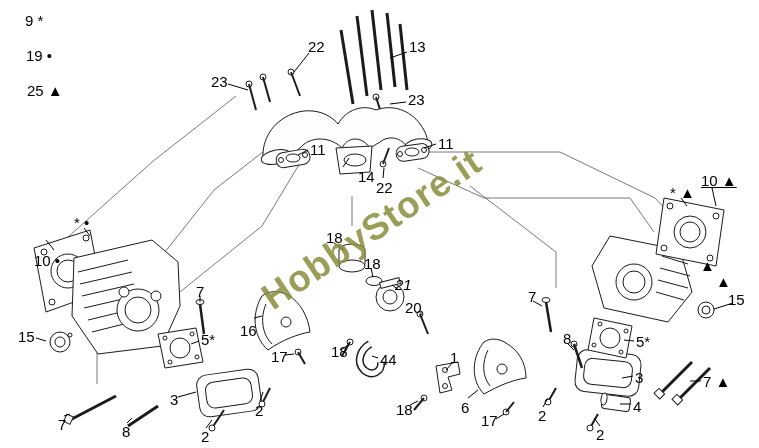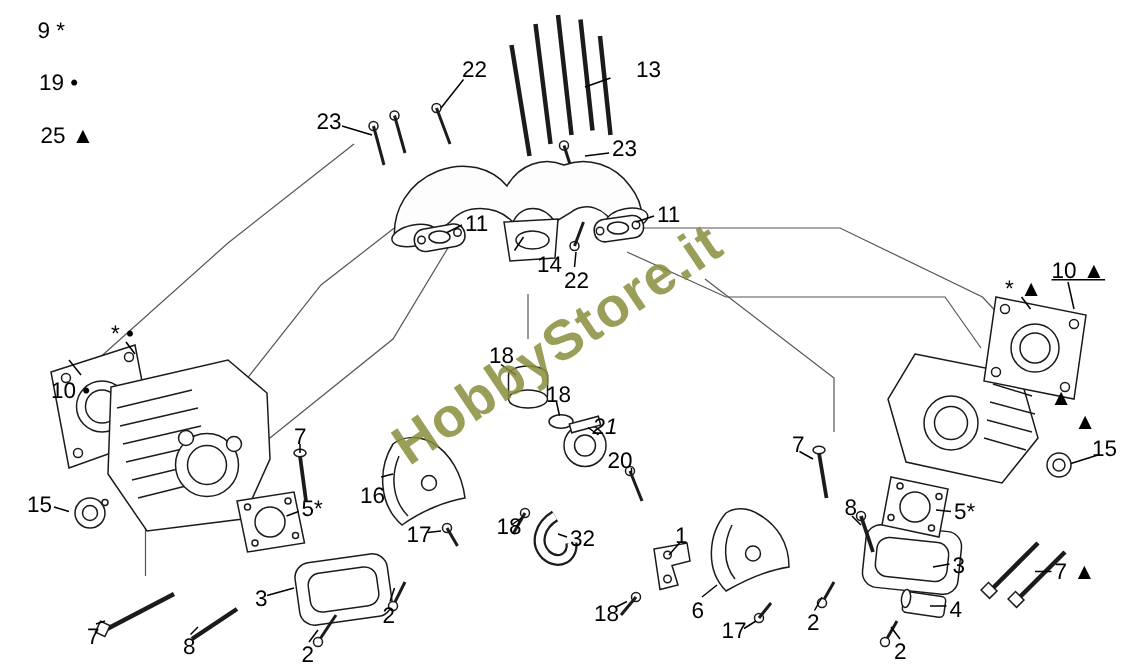--- a/index.html
+++ b/index.html
@@ -306,21 +306,21 @@
         <line x1="260" y1="401" x2="263" y2="392"></line>
       </g>
   </svg>
 
   <div class="callouts">
       <div class="callout" style="left: 25px; top: 12px;">9 *</div>
       <div class="callout" style="left: 26px; top: 47px;">19 •</div>
       <div class="callout" style="left: 27px; top: 82px;">25 ▲</div>
       <div class="callout" style="left: 211px; top: 73px;">23</div>
       <div class="callout" style="left: 308px; top: 38px;">22</div>
-      <div class="callout" style="left: 424px; top: 38px;">13</div>
+      <div class="callout" style="left: 409px; top: 38px;">13</div>
       <div class="callout" style="left: 408px; top: 91px;">23</div>
       <div class="callout" style="left: 310px; top: 141px;">11</div>
       <div class="callout" style="left: 438px; top: 135px;">11</div>
       <div class="callout" style="left: 335px; top: 168px; margin-left: 23px;">14</div>
       <div class="callout" style="left: 376px; top: 179px;">22</div>
       <div class="callout" style="left: 701px; top: 172px; text-decoration: underline;">10 ▲</div>
       <div class="callout" style="left: 670px; top: 184px;">* ▲</div>
       <div class="callout" style="left: 700px; top: 257px;">▲</div>
       <div class="callout" style="left: 716px; top: 273px;">▲</div>
       <div class="callout" style="left: 728px; top: 291px;">15</div>
@@ -337,21 +337,21 @@
       <div class="callout" style="left: 635px; top: 369px;">3</div>
       <div class="callout" style="left: 703px; top: 373px;">7 ▲</div>
       <div class="callout" style="left: 34px; top: 224px; margin-top: 28px;">10 •</div>
       <div class="callout" style="left: 74px; top: 214px;">* •</div>
       <div class="callout" style="left: 18px; top: 328px;">15</div>
       <div class="callout" style="left: 196px; top: 283px;">7</div>
       <div class="callout" style="left: 201px; top: 331px;">5*</div>
       <div class="callout" style="left: 240px; top: 322px;">16</div>
       <div class="callout" style="left: 271px; top: 348px;">17</div>
       <div class="callout" style="left: 331px; top: 343px;">18</div>
-      <div class="callout" style="left: 380px; top: 351px;">32</div>
+      <div class="callout" style="left: 380px; top: 351px;">44</div>
       <div class="callout" style="left: 326px; top: 229px;">18</div>
       <div class="callout" style="left: 364px; top: 255px;">18</div>
       <div class="callout" style="left: 395px; top: 276px; font-style: italic;">21</div>
       <div class="callout" style="left: 405px; top: 299px;">20</div>
       <div class="callout" style="left: 170px; top: 391px;">3</div>
       <div class="callout" style="left: 201px; top: 428px;">2</div>
       <div class="callout" style="left: 122px; top: 423px;">8</div>
       <div class="callout" style="left: 58px; top: 416px;">7</div>
       <div class="callout" style="left: 255px; top: 402px;">2</div>
     </div>

